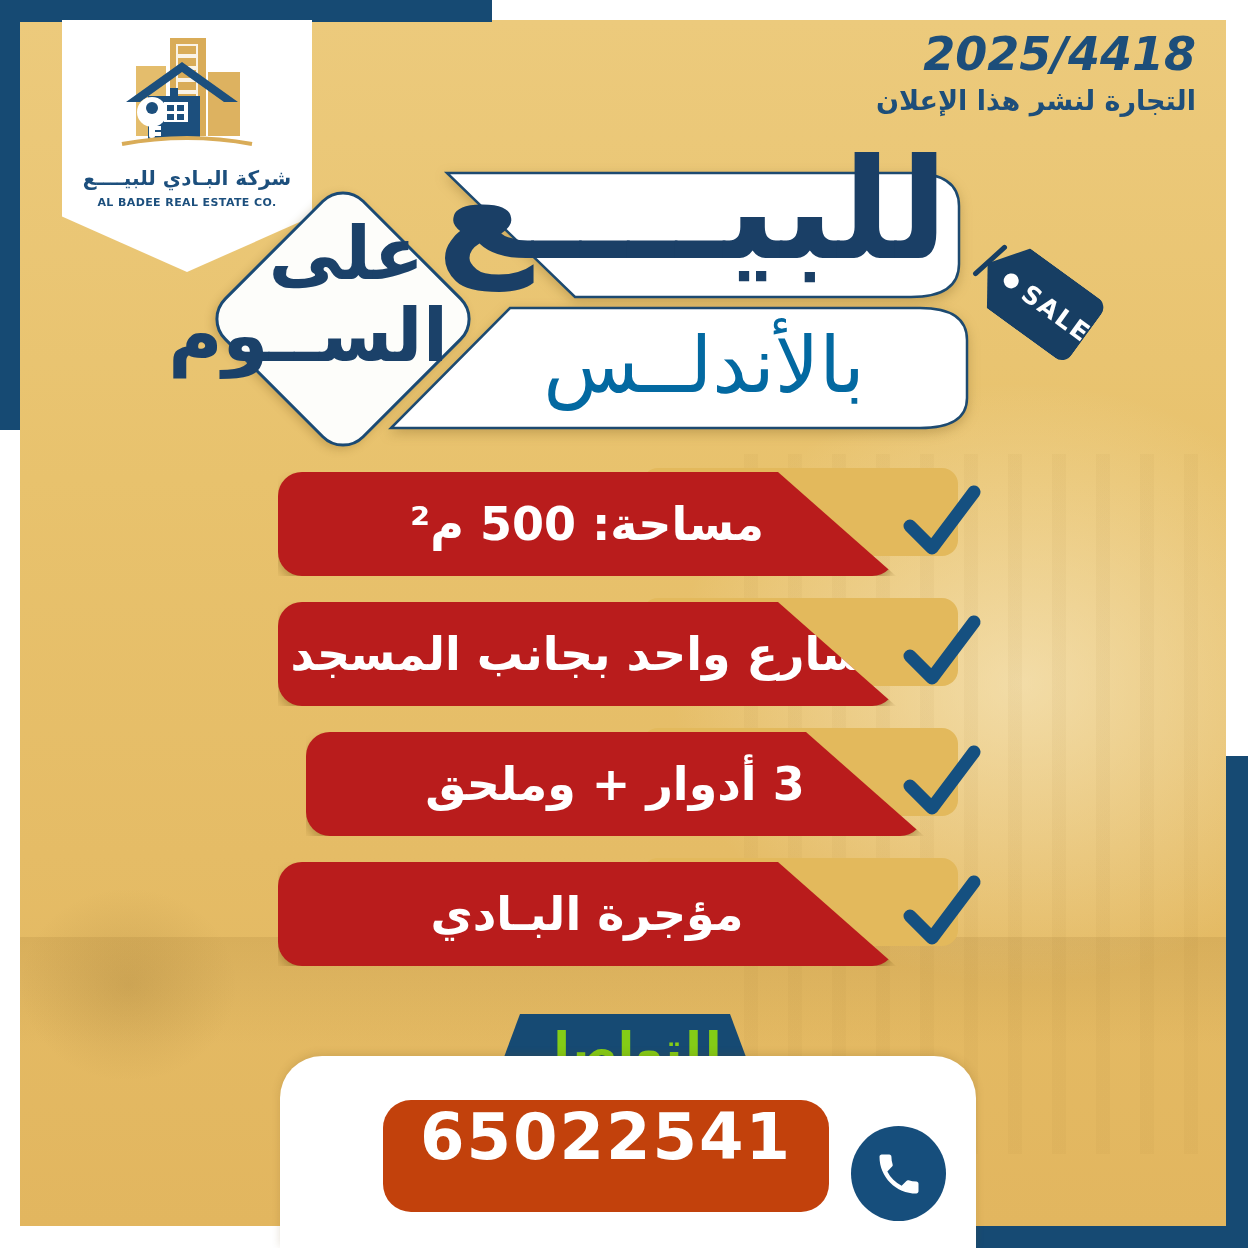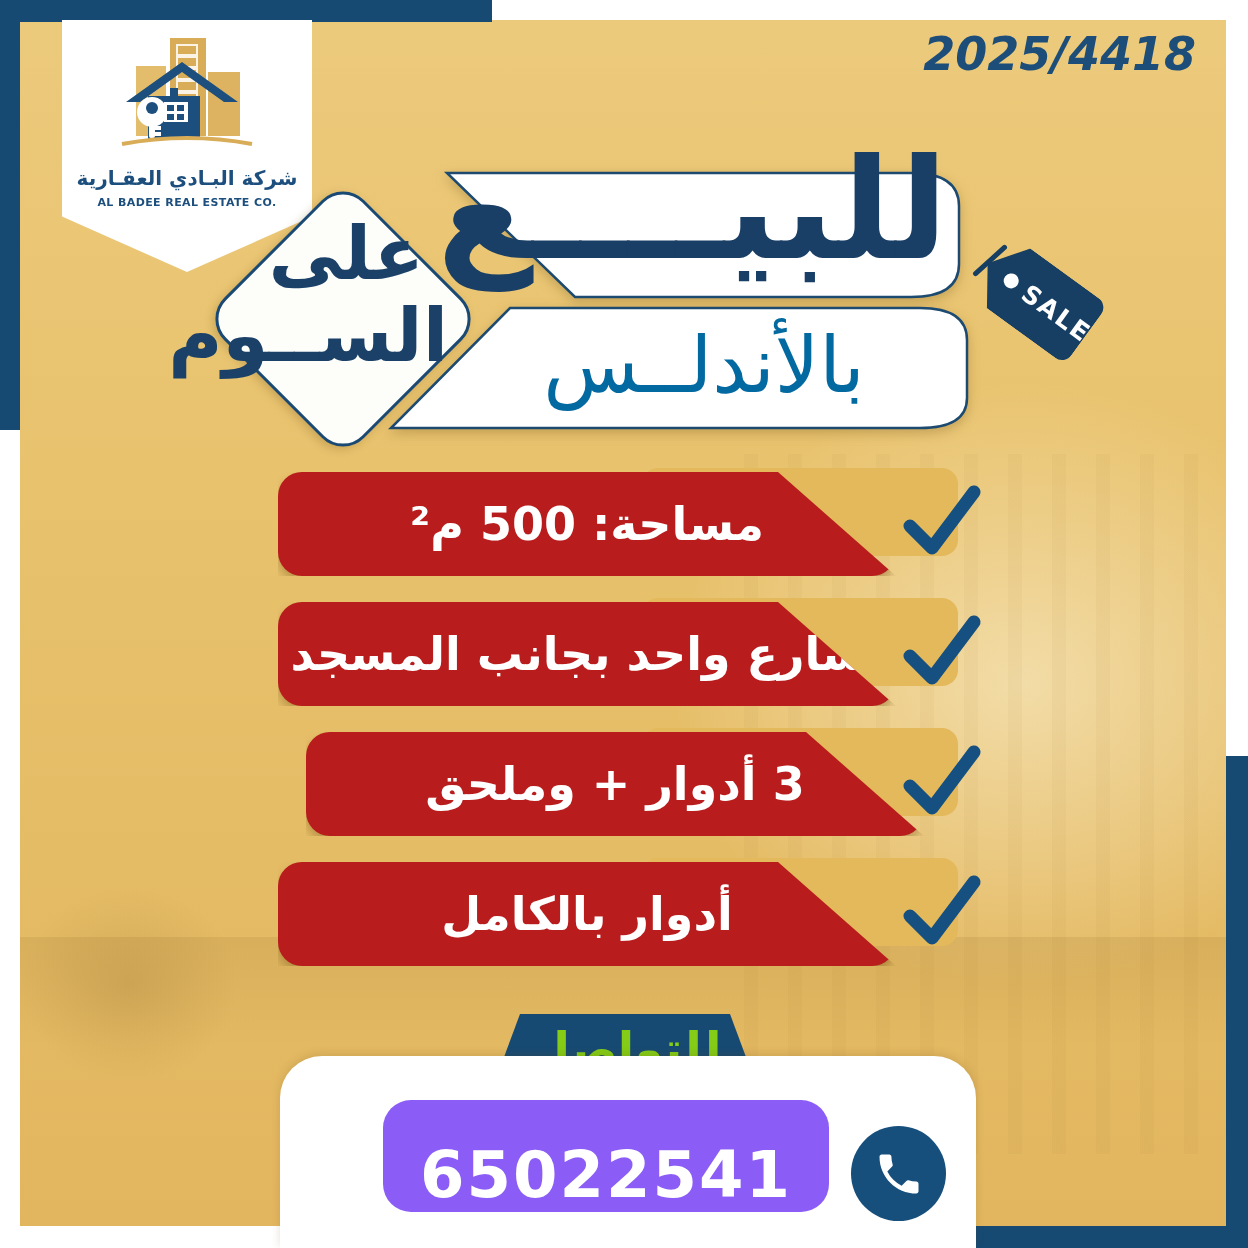--- a/index.html
+++ b/index.html
@@ -61,22 +61,22 @@
         box-shadow:0 6px 10px rgba(105,75,15,.35);}
   .banner-label{width:560px;text-align:center;color:#ffffff;font-size:46px;font-weight:bold;direction:rtl;white-space:nowrap;}
   .check{left:894px;width:92px;height:92px;}
   
   .contact-tag{left:494px;top:1014px;width:262px;height:70px;background:#164a73;
         clip-path:polygon(26px 0,calc(100% - 26px) 0,100% 100%,0 100%);
         display:flex;align-items:center;justify-content:center;}
   .contact-tag-label{color:#84cc16;font-size:48px;font-weight:bold;direction:rtl;}
   .contact-card{left:280px;top:1056px;width:696px;height:192px;background:#ffffff;border-radius:42px 42px 0 0;
         box-shadow:0 -2px 8px rgba(110,80,20,.18);}
-  .phone-pill{left:383px;top:1100px;width:446px;height:112px;border-radius:28px;background:#8b5cf6;
-        display:flex;align-items:flex-end;justify-content:center;}
+  .phone-pill{left:383px;top:1100px;width:446px;height:112px;border-radius:28px;background:#c2410c;
+        display:flex;align-items:flex-start;justify-content:center;}
   .phone-number{color:#ffffff;font-size:64px;font-weight:bold;letter-spacing:2px;}
   .phone-circle{left:851px;top:1126px;width:95px;height:95px;border-radius:50%;background:#164e7c;
         display:flex;align-items:center;justify-content:center;}
 </style>
 </head>
 <body>
 
 <div class="poster">
 
   <div class="abs gold">
@@ -114,26 +114,27 @@
         <rect x="55" y="78" width="7" height="6"></rect>
           <rect x="65" y="78" width="7" height="6"></rect>
       </g>
       <circle cx="40" cy="76" r="15" fill="#ffffff"></circle>
       <circle cx="40" cy="72" r="6" fill="#1c4f7d"></circle>
       <rect x="37" y="80" width="6" height="22" rx="2" fill="#ffffff"></rect>
       <rect x="43" y="90" width="6" height="4" fill="#ffffff"></rect>
       <rect x="43" y="96" width="6" height="4" fill="#ffffff"></rect>
       <path d="M10 108 Q75 96 140 108" stroke="#d9ac58" stroke-width="4" fill="none"></path>
     </svg>
-    <div class="abs logo-ar">شركة البـادي العقـارية</div>
+    <div class="abs logo-ar">شركة البـادي للبيــــع</div>
     <div class="abs logo-en">AL BADEE REAL ESTATE CO.</div>
   </div>
 
   <div class="abs license">
     <div class="license-number">2025/4418</div>
+    <div class="license-line">التجارة لنشر هذا الإعلان</div>
   </div>
 
   <svg class="abs band-svg" style="left:393px;top:170px;" width="574" height="130" viewBox="0 0 574 130">
     <path d="M54 3 L518 3 Q566 3 566 36 L566 94 Q566 127 518 127 L182 127 Z" fill="#ffffff" stroke="#1d4a70" stroke-width="2.5"></path>
   </svg>
   <div class="abs title-main">للبيــــع</div>
 
   <div class="abs sale-group">
     <div class="abs sale-string"></div>
     <div class="abs sale-tag">
@@ -170,21 +171,21 @@
   <div class="abs strip" style="top:728px;"></div>
   <div class="abs banner" style="top:732px;margin-left:28px;">
     <div class="banner-label">3 أدوار + وملحق</div>
   </div>
   <svg class="abs check" style="top:734px;" viewBox="0 0 92 92">
     <path d="M16 52 L38 74 L80 18" fill="none" stroke="#155080" stroke-width="13" stroke-linecap="round" stroke-linejoin="round"></path>
   </svg>
 
   <div class="abs strip" style="top:858px;"></div>
   <div class="abs banner" style="top:862px;">
-    <div class="banner-label">أدوار بالكامل</div>
+    <div class="banner-label">مؤجرة البـادي</div>
   </div>
   <svg class="abs check" style="top:864px;" viewBox="0 0 92 92">
     <path d="M16 52 L38 74 L80 18" fill="none" stroke="#155080" stroke-width="13" stroke-linecap="round" stroke-linejoin="round"></path>
   </svg>
 
   <div class="abs contact-tag">
     <div class="contact-tag-label">للتواصل</div>
   </div>
   <div class="abs contact-card"></div>
   <div class="abs phone-pill">

